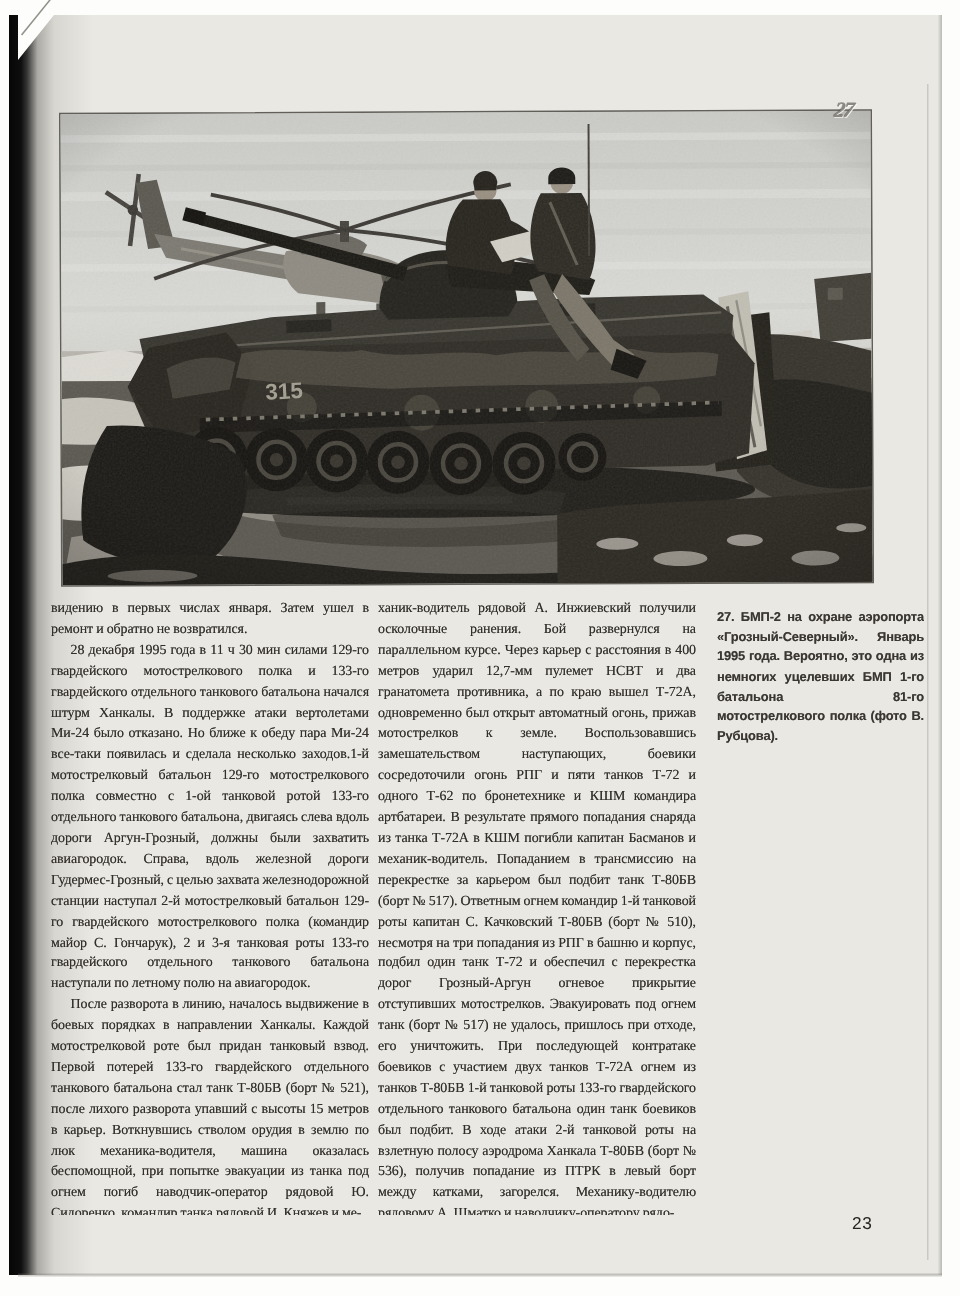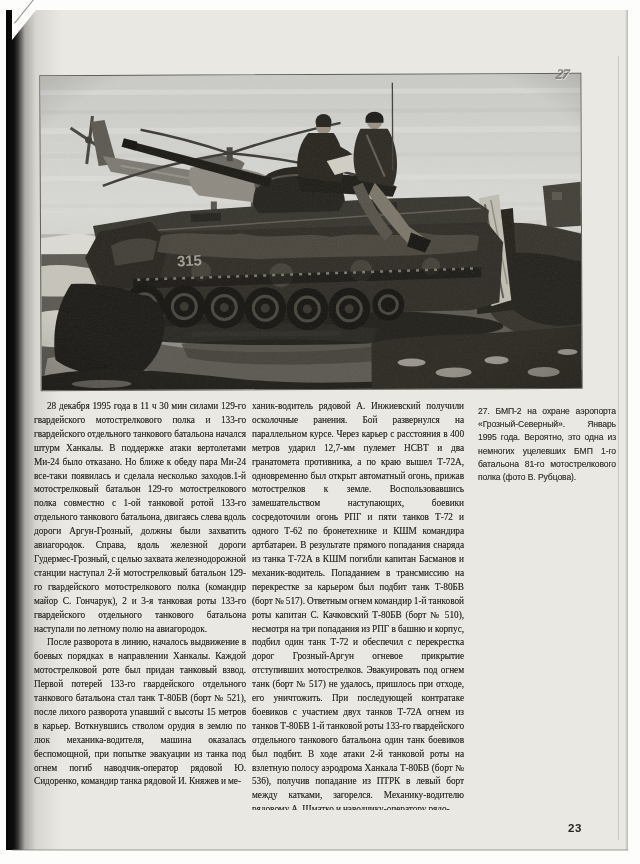--- a/index.html
+++ b/index.html
@@ -54,29 +54,29 @@
   .col2{left:240px;width:212px;height:410px;}
   .col3{left:466px;top:395px;width:138px;}
   .body-text p{
     margin:0;text-align:justify;
     font-size:9.3px;line-height:13.9px;color:#322f2a;
     letter-spacing:-0.05px;word-spacing:-0.2px;
     text-shadow:0 0 .35px rgba(50,47,42,.65);
   }
   .body-text p.indent{text-indent:13px;}
   .caption{
-    font-family:"Liberation Sans",sans-serif;font-weight:normal;
+    font-family:"Liberation Sans",sans-serif;font-weight:bold;
     font-size:8.6px;line-height:13.2px;color:#3a3733;text-align:justify;
     letter-spacing:-0.1px;
     text-shadow:0 0 .3px rgba(58,55,51,.6);
   }
   .page-num{
     position:absolute;left:556px;top:800px;
-    font-family:"Liberation Sans",sans-serif;font-weight:bold;
-    font-size:11.5px;color:#27251f;letter-spacing:.5px;margin-top:12px;
+    font-family:"Liberation Sans",sans-serif;font-weight:normal;
+    font-size:11.5px;color:#27251f;letter-spacing:.5px;
   }
 </style>
 </head>
 <body>
 
 <div class="scan">
   <div class="page">
     <div class="gutter"></div>
     <div class="corner-wedge"></div>
     <div class="corner-edge-line"></div>
@@ -242,20 +242,21 @@
           <ellipse cx="60" cy="308" rx="30" ry="4" fill="#8f8b82" opacity=".6"></ellipse>
         </g>
 
         <rect width="540" height="314" filter="url(#grain)" opacity=".13"></rect>
         <rect width="540" height="314" fill="url(#vig)"></rect>
       </svg>
       <div class="corner-num">27</div>
     </div>
 
     <div class="col col1 body-text">
+      <p>видению в первых числах января. Затем ушел в ремонт и обратно не возвратился.</p>
       <p class="indent">28 декабря 1995 года в 11 ч 30 мин силами 129-го гвардейского мотострелкового полка и 133-го гвардейского отдельного танкового батальона начался штурм Ханкалы. В поддержке атаки вертолетами Ми-24 было отказано. Но ближе к обеду пара Ми-24 все-таки появилась и сделала несколько заходов.1-й мотострелковый батальон 129-го мотострелкового полка совместно с 1-ой танковой ротой 133-го отдельного танкового батальона, двигаясь слева вдоль дороги Аргун-Грозный, должны были захватить авиагородок. Справа, вдоль железной дороги Гудермес-Грозный, с целью захвата железнодорожной станции наступал 2-й мотострелковый батальон 129-го гвардейского мотострелкового полка (командир майор С. Гончарук), 2 и 3-я танковая роты 133-го гвардейского отдельного танкового батальона наступали по летному полю на авиагородок.</p>
       <p class="indent">После разворота в линию, началось выдвижение в боевых порядках в направлении Ханкалы. Каждой мотострелковой роте был придан танковый взвод. Первой потерей 133-го гвардейского отдельного танкового батальона стал танк Т-80БВ (борт № 521), после лихого разворота упавший с высоты 15 метров в карьер. Воткнувшись стволом орудия в землю по люк механика-водителя, машина оказалась беспомощной, при попытке эвакуации из танка под огнем погиб наводчик-оператор рядовой Ю. Сидоренко, командир танка рядовой И. Княжев и ме-</p>
     </div>
     <div class="col col2 body-text">
       <p>ханик-водитель рядовой А. Инжиевский получили осколочные ранения. Бой развернулся на параллельном курсе. Через карьер с расстояния в 400 метров ударил 12,7-мм пулемет НСВТ и два гранатомета противника, а по краю вышел Т-72А, одновременно был открыт автоматный огонь, прижав мотострелков к земле. Воспользовавшись замешательством наступающих, боевики сосредоточили огонь РПГ и пяти танков Т-72 и одного Т-62 по бронетехнике и КШМ командира артбатареи. В результате прямого попадания снаряда из танка Т-72А в КШМ погибли капитан Басманов и механик-водитель. Попаданием в трансмиссию на перекрестке за карьером был подбит танк Т-80БВ (борт № 517). Ответным огнем командир 1-й танковой роты капитан С. Качковский Т-80БВ (борт № 510), несмотря на три попадания из РПГ в башню и корпус, подбил один танк Т-72 и обеспечил с перекрестка дорог Грозный-Аргун огневое прикрытие отступивших мотострелков. Эвакуировать под огнем танк (борт № 517) не удалось, пришлось при отходе, его уничтожить. При последующей контратаке боевиков с участием двух танков Т-72А огнем из танков Т-80БВ 1-й танковой роты 133-го гвардейского отдельного танкового батальона один танк боевиков был подбит. В ходе атаки 2-й танковой роты на взлетную полосу аэродрома Ханкала Т-80БВ (борт № 536), получив попадание из ПТРК в левый борт между катками, загорелся. Механику-водителю рядовому А. Шматко и наводчику-оператору рядо-</p>
     </div>
     <div class="col col3">
       <p class="caption" style="margin:0">27. БМП-2 на охране аэропорта «Грозный-Северный». Январь 1995 года. Вероятно, это одна из немногих уцелевших БМП 1-го батальона 81-го мотострелкового полка (фото В. Рубцова).</p>
     </div>
 

